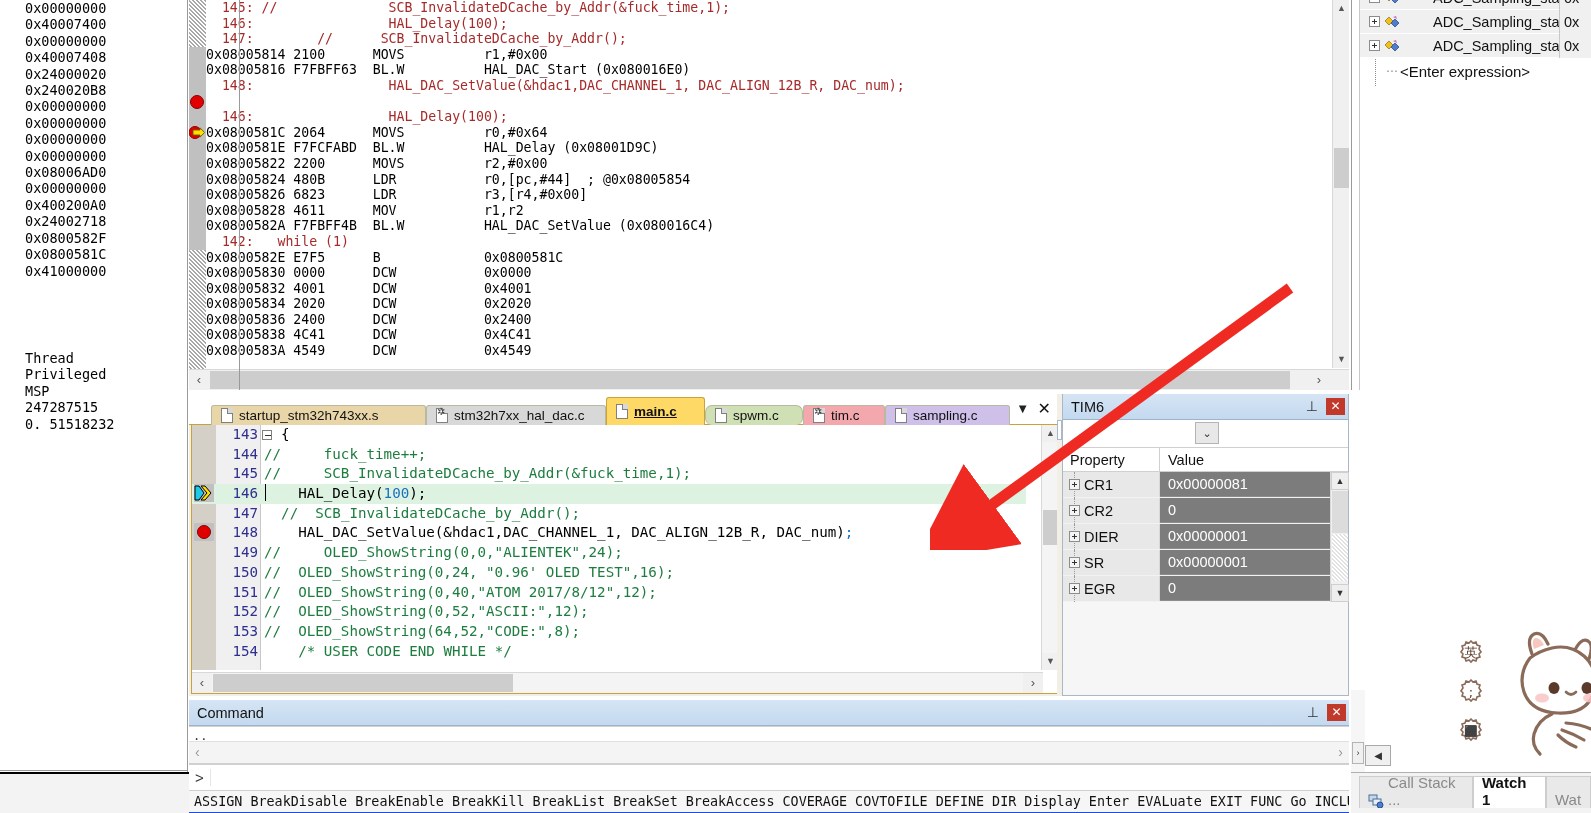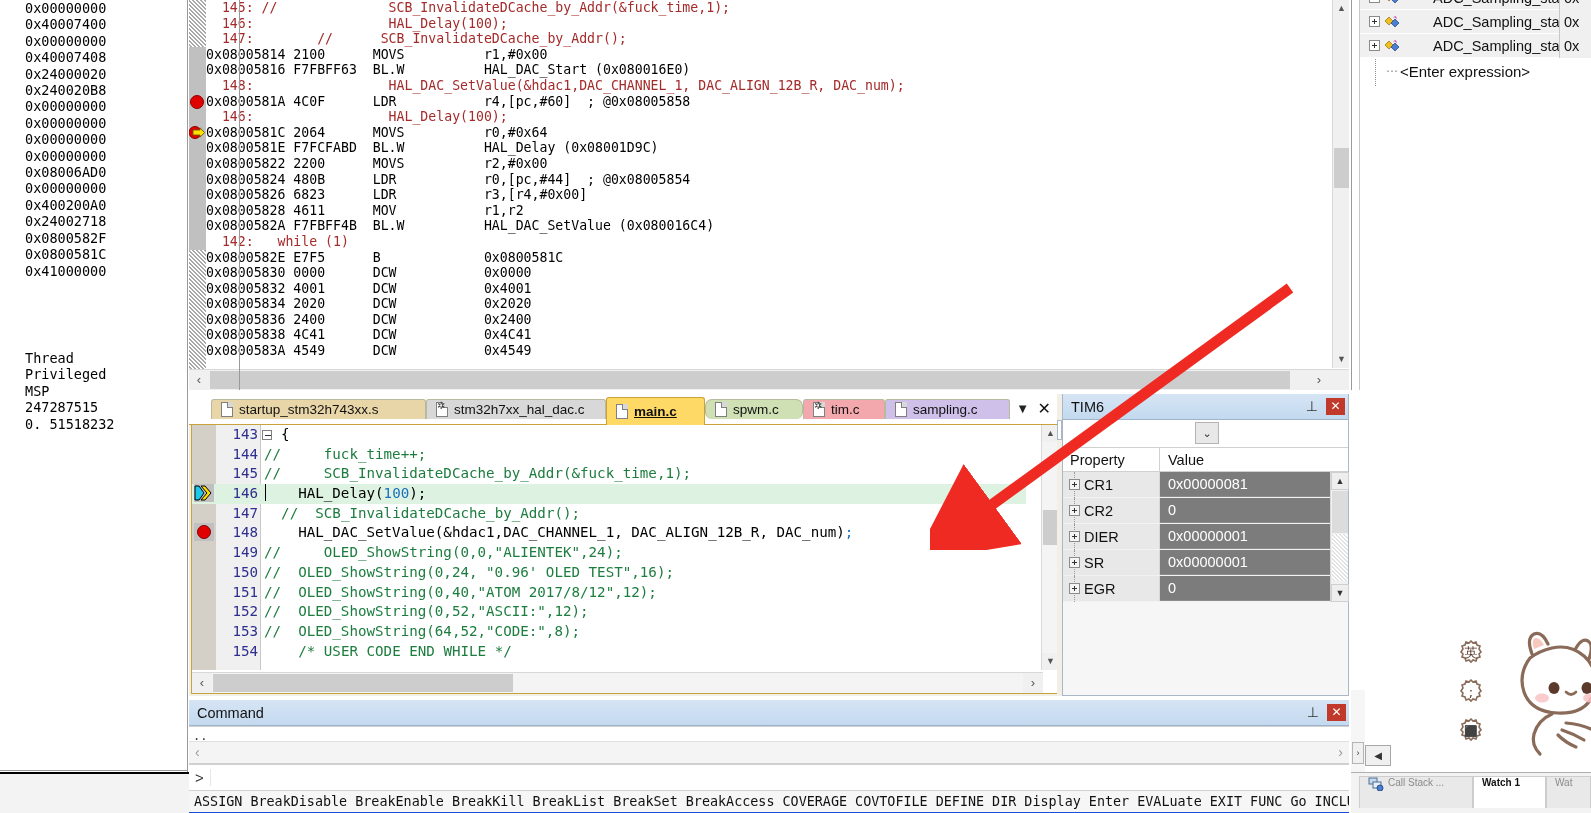--- a/index.html
+++ b/index.html
@@ -155,21 +155,21 @@
     position: absolute; left: 189px; top: 394px; width: 872px; height: 302px;
     background: #f2efe6;
   }
   .tabbar {
     position: relative; height: 31px; background: #ffffff; overflow: hidden;
   }
   .tabbar-bottomline {
     position: absolute; left: 0; bottom: 0; width: 872px; height: 1px; background: #c8a23a;
   }
   .tab {
-    position: absolute; top: 5px; height: 20px;
+    position: absolute; top: 11px; height: 20px;
     display: flex; align-items: center; gap: 6px;
     padding: 0 11px 0 9px;
     border: 1px solid #b9b9a0;
     border-bottom: none;
     border-top-left-radius: 3px; border-top-right-radius: 3px;
     font-size: 13.5px; color: #111; white-space: nowrap;
   }
   .tab.active {
     background: #ffd966; border-color: #c8a23a; z-index: 3; top: 3px; height: 28px;
   }
@@ -350,22 +350,22 @@
     position: absolute; left: 1351px; top: 772px; width: 240px; height: 41px;
     background: #f3f3f3; border-top: 1px solid #b0b0b0;
   }
   .br-scroll-btn {
     position: absolute; left: 14px; top: -28px; width: 26px; height: 21px;
     background: #f0f0f0; border: 1px solid #a8a8a8;
     font-size: 10px; text-align: center; line-height: 19px; color: #333;
   }
   .br-tab {
     position: absolute; top: 3px; height: 32px;
-    display: flex; align-items: flex-start; gap: 4px;
-    padding: 0 8px; font-size: 10px; color: #8a8a8a;
+    display: flex; align-items: flex-end; gap: 4px;
+    padding: 0 8px; font-size: 15px; color: #8a8a8a;
     background: #e9e9e9; border: 1px solid #cdcdcd; border-bottom: none;
   }
   .br-tab.active { background: #ffffff; color: #111; font-weight: bold; z-index: 3; }
   .cs-icon { width: 16px; height: 14px; position: relative; flex: 0 0 auto; }
 
   
   .right-vscroll-bottom {
     position: absolute; left: 1351px; top: 690px; width: 14px; height: 82px;
     background: #f6f6f6;
   }
@@ -436,21 +436,21 @@
     <div class="disasm-gutter"></div>
     <div class="disasm-gutter-hatch" style="top:0px;height:47px;"></div>
     <div class="disasm-gutter-hatch" style="top:250px;height:120px;"></div>
     <div class="disasm-lines" id="disasmLines">
         <div class="dline src"><span>  145: //              SCB_InvalidateDCache_by_Addr(&amp;fuck_time,1);</span></div>
         <div class="dline src"><span>  146:                 HAL_Delay(100);</span></div>
         <div class="dline src"><span>  147:        //      SCB_InvalidateDCache_by_Addr();</span></div>
         <div class="dline addrline"><span>0x08005814 2100      MOVS          r1,#0x00</span></div>
         <div class="dline addrline"><span>0x08005816 F7FBFF63  BL.W          HAL_DAC_Start (0x080016E0)</span></div>
         <div class="dline src"><span>  148:                 HAL_DAC_SetValue(&amp;hdac1,DAC_CHANNEL_1, DAC_ALIGN_12B_R, DAC_num);</span></div>
-        <div class="dline addrline"><span class="bp-dot"></span><span>0x0800581A 4C0F      LDR           r4,[pc,#60]  ; @0x08005858</span></div>
+        <div class="dline addrline"><span class="bp-dot"></span></div>
         <div class="dline src"><span>  146:                 HAL_Delay(100);</span></div>
         <div class="dline addrline"><svg class="pc-arrow" viewBox="0 0 16 15">
             <circle cx="6" cy="7.5" r="6" fill="#e00000" stroke="#8b0000"></circle>
             <path d="M4 5 h7 v-2.2 l4.5 4.7 l-4.5 4.7 v-2.2 h-7z" fill="#ffe000" stroke="#6b5a00" stroke-width="0.9"></path>
           </svg><span>0x0800581C 2064      MOVS          r0,#0x64</span></div>
         <div class="dline addrline"><span>0x0800581E F7FCFABD  BL.W          HAL_Delay (0x08001D9C)</span></div>
         <div class="dline addrline"><span>0x08005822 2200      MOVS          r2,#0x00</span></div>
         <div class="dline addrline"><span>0x08005824 480B      LDR           r0,[pc,#44]  ; @0x08005854</span></div>
         <div class="dline addrline"><span>0x08005826 6823      LDR           r3,[r4,#0x00]</span></div>
         <div class="dline addrline"><span>0x08005828 4611      MOV           r1,r2</span></div>

